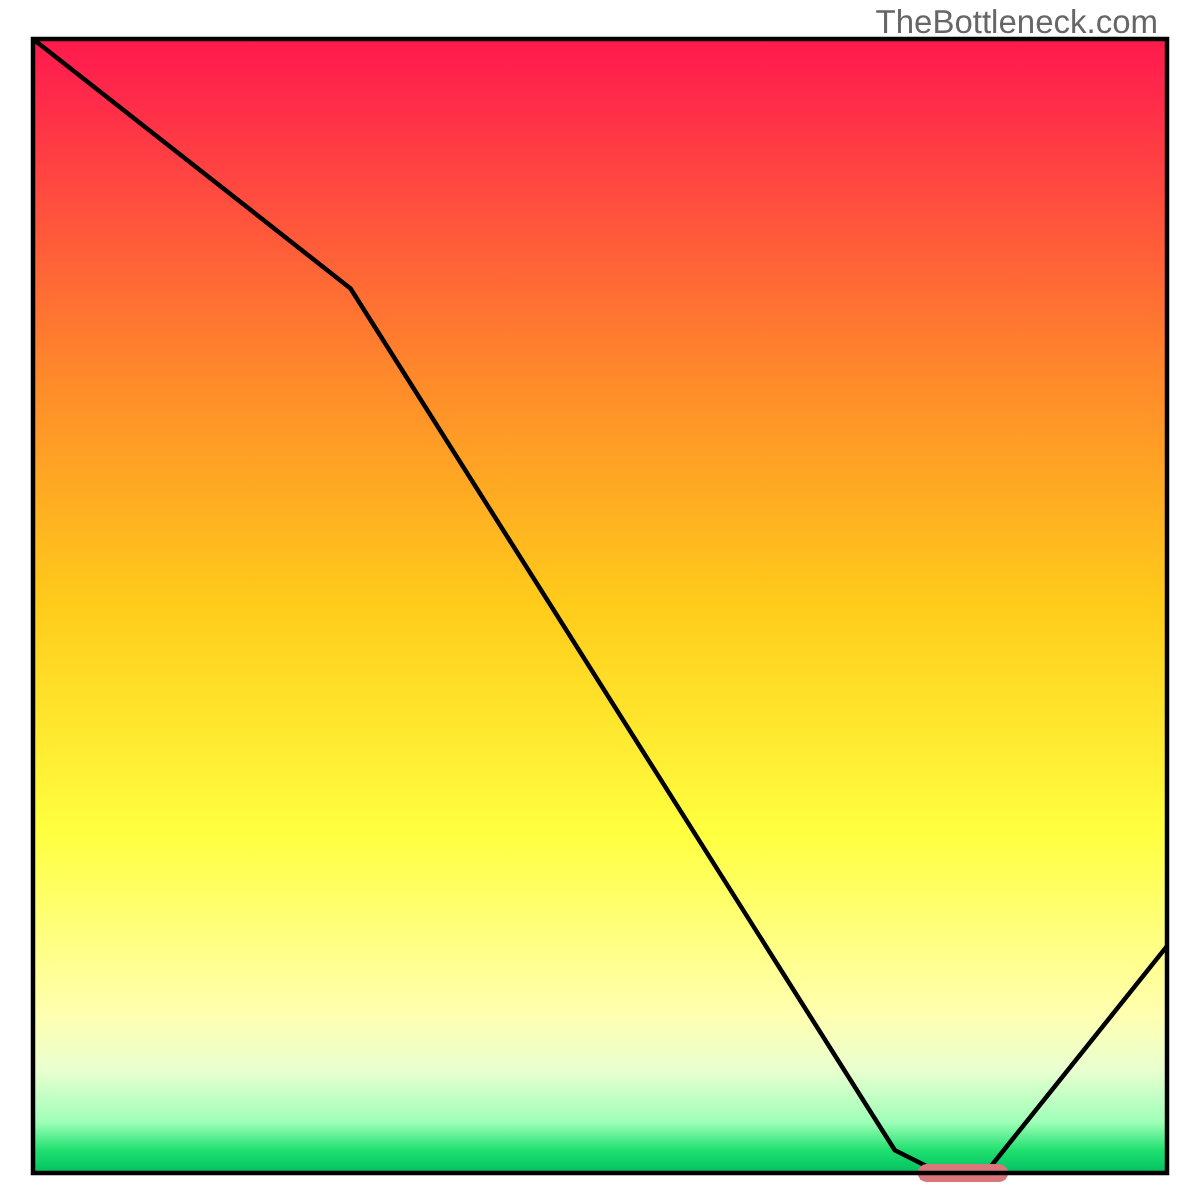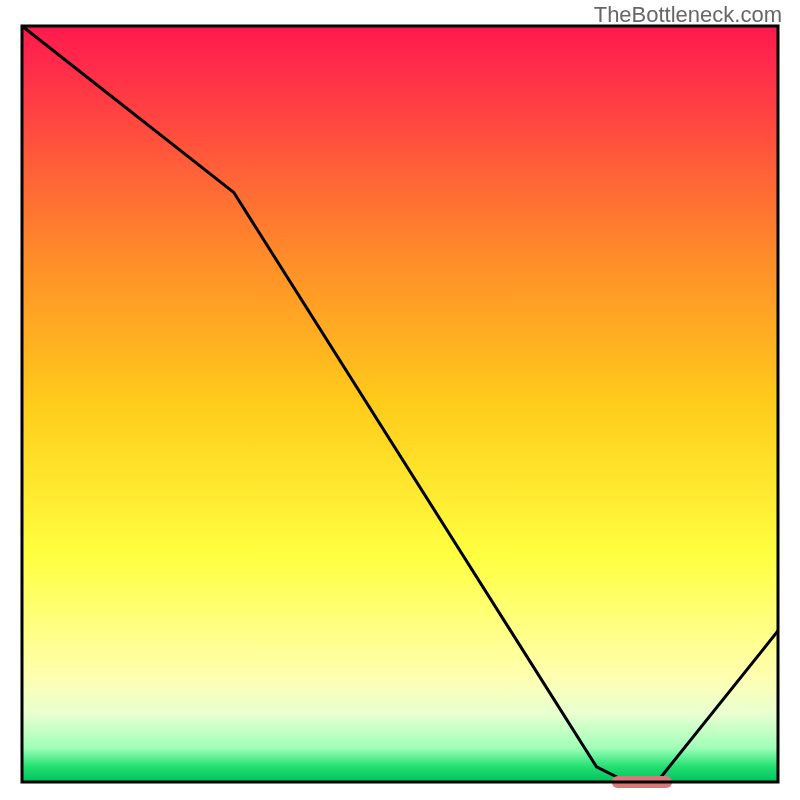--- a/index.html
+++ b/index.html
@@ -12,21 +12,21 @@
     font-family: Arial, Helvetica, sans-serif;
   }
   .container {
     position: relative;
     width: 800px;
     height: 800px;
   }
   .watermark {
     position: absolute;
     top: 2px;
-    right: 18px;
+    right: 28px;
     color: #666666;
     font-size: 22px;
     font-weight: 500;
     z-index: 10;
   }
   svg.chart {
     position: absolute;
     top: 0;
     left: 0;
     width: 800px;

